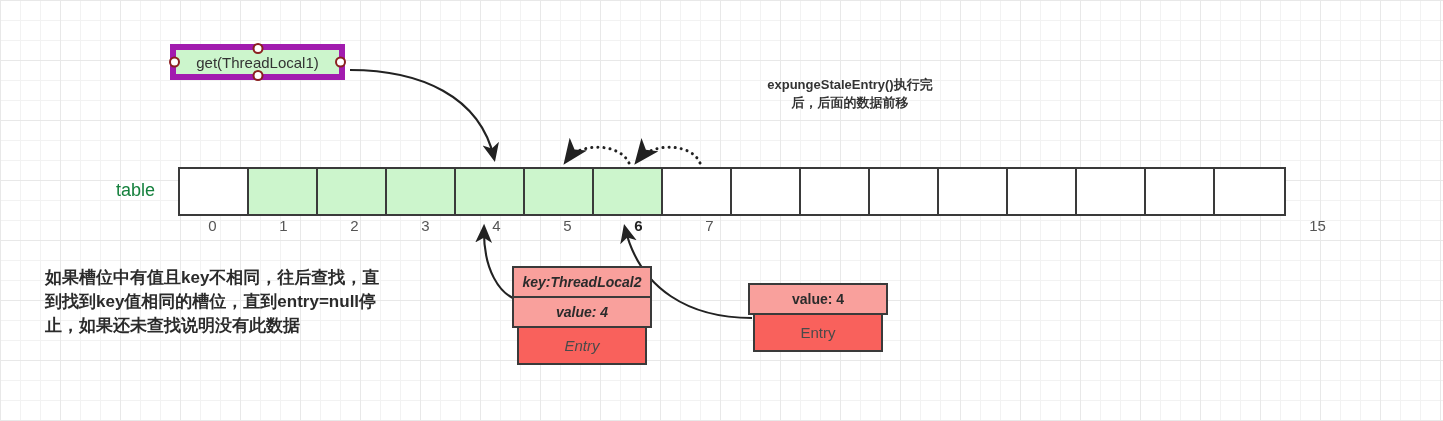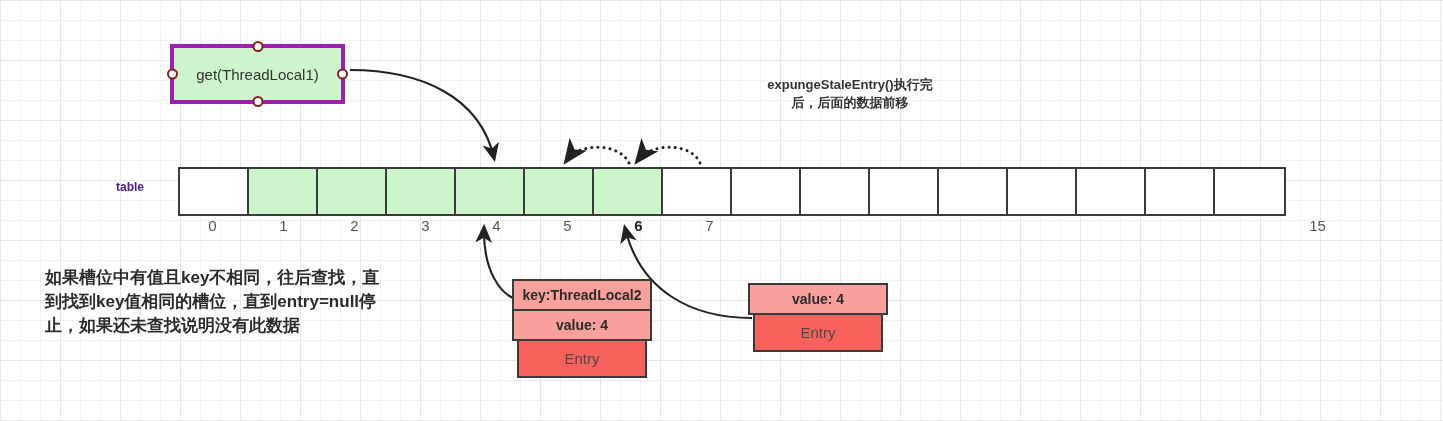--- a/index.html
+++ b/index.html
@@ -14,22 +14,22 @@
       linear-gradient(to bottom, #f2f2f2 1px, transparent 1px);
     background-size: 60px 60px, 60px 60px, 20px 20px, 20px 20px;
     font-family:"Liberation Sans", sans-serif;
     color:#2b2b2b;
   }
   .layer { position:absolute; left:0; top:0; width:1443px; height:421px; }
   svg.layer { pointer-events:none; }
 
   
   #get-node {
-    position:absolute; left:170px; top:44px; width:175px; height:60px;
-    background:#ccf5cc; border:4px solid #a21caf;
+    position:absolute; left:170px; top:44px; width:175px; height:36px;
+    background:#ccf5cc; border:6px solid #a21caf;
     display:flex; align-items:center; justify-content:center;
     font-size:15px; color:#333; box-sizing:border-box;
   }
   .conn {
     position:absolute; width:11px; height:11px; border-radius:50%;
     background:#ffffff; border:2px solid #8b2020; box-sizing:border-box;
   }
   #conn-left  { left:-7px;  top:50%;  transform:translateY(-50%); }
   #conn-right { right:-7px; top:50%;  transform:translateY(-50%); }
   #conn-top   { left:50%;   top:-7px; transform:translateX(-50%); }
@@ -38,21 +38,21 @@
   
   #title-text {
     position:absolute; left:690px; top:76px; width:320px;
     text-align:center; font-size:13px; font-weight:bold;
     line-height:1.38; color:#333; white-space:pre-line;
   }
 
   
   #table-label {
     position:absolute; left:116px; top:180px;
-    font-size:12px; font-weight:bold; color:#4c1d95;
+    font-size:18px; font-weight:normal; color:#15803d;
   }
   #table-row {
     position:absolute; left:178px; top:167px;
     display:flex; border:2px solid #3a3a3a; box-sizing:content-box;
   }
   .cell {
     width:69px; height:45px; border-right:2px solid #3a3a3a;
     background:#ffffff; box-sizing:border-box;
   }
   .cell:last-child { border-right:none; }
@@ -79,21 +79,21 @@
     font-size:14px; box-sizing:border-box; margin-bottom:-2px;
   }
   .entry-kv.bold { font-weight:bold; color:#2b2b2b; }
   .entry-kv.plain { color:#555; }
   .entry-foot {
     height:39px; background:#f9615c; border:2px solid #3a3a3a;
     display:flex; align-items:center; justify-content:center;
     font-size:15px; color:#4a4a4a; box-sizing:border-box;
     width:130px; margin:0 auto;
   }
-  #entry-left  { left:512px; top:279px; }
+  #entry-left  { left:512px; top:266px;font-style:italic; }
   #entry-right { left:748px; top:283px; }
 </style>
 </head>
 <body>
 
 <svg class="layer" width="1443" height="421" viewBox="0 0 1443 421" xmlns="http://www.w3.org/2000/svg">
   <defs>
     <marker id="ah" markerWidth="10" markerHeight="10" refX="7" refY="4" orient="auto" markerUnits="strokeWidth">
       <path d="M0,0 L9,4 L0,8 L2.4,4 z" fill="#222"></path>
     </marker>

